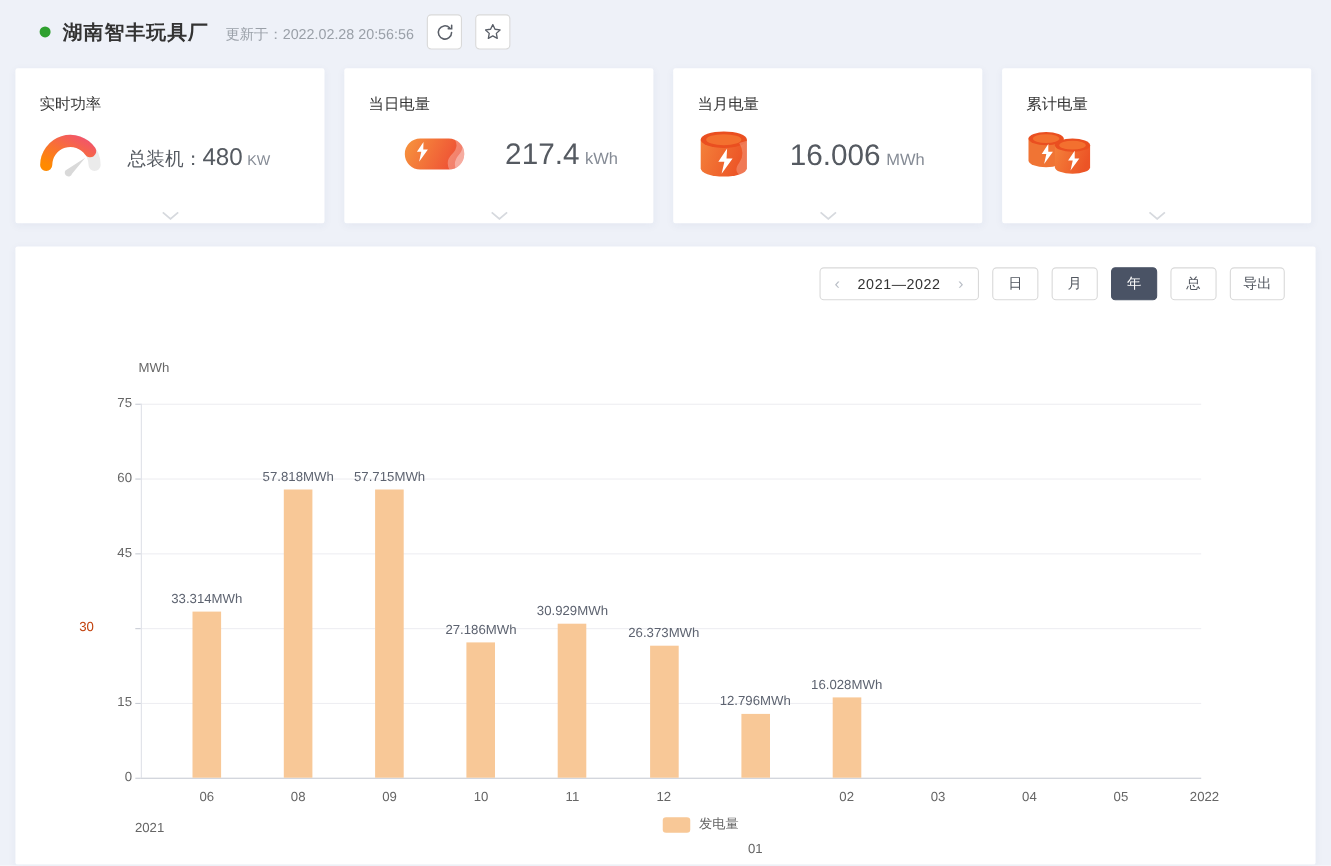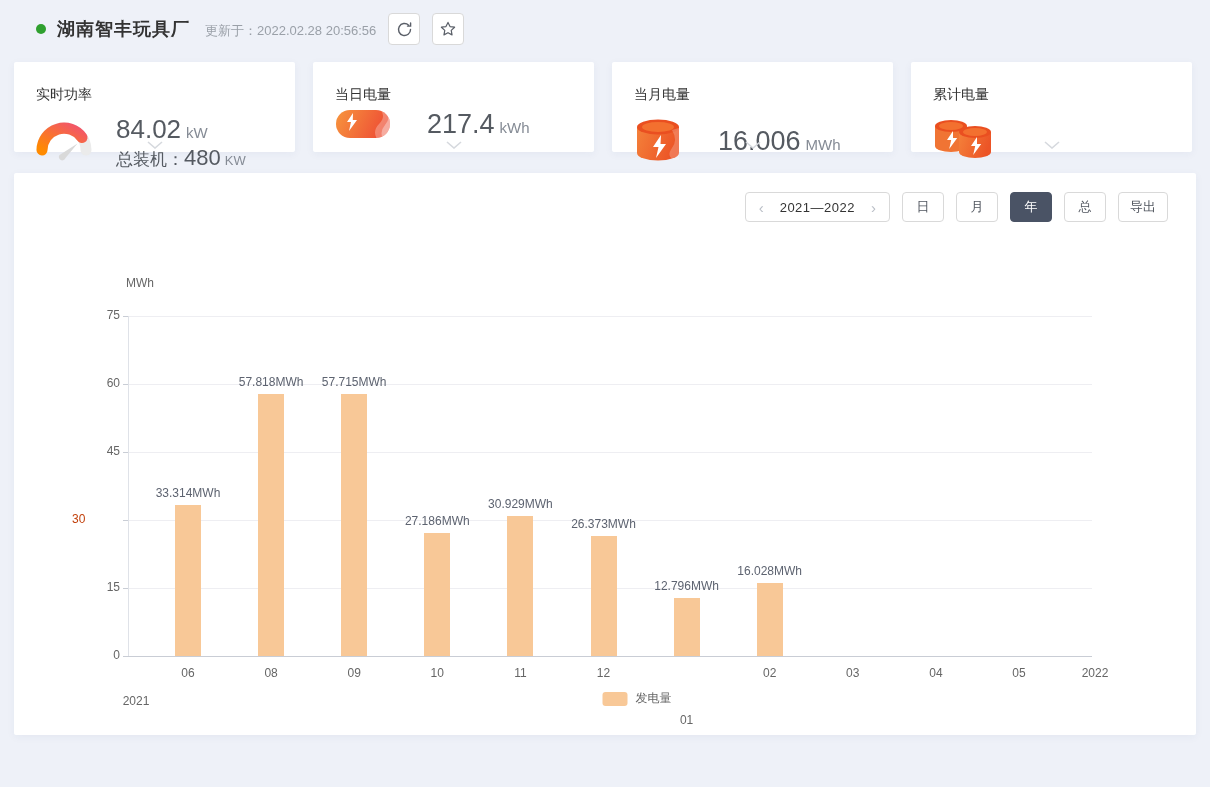--- a/index.html
+++ b/index.html
@@ -13,21 +13,21 @@
   
   .header{display:flex;align-items:center;height:58px;padding-left:36px;}
   .dot{width:10px;height:10px;border-radius:50%;background:#2fa02f;margin-right:11px;flex:none;}
   .plant-title{font-size:18px;font-weight:700;color:#333;margin:0;letter-spacing:1px;}
   .updated{font-size:13px;color:#9aa0a8;margin-left:15px;margin-top:3px;}
   .icon-btn{width:32px;height:32px;border:1px solid #d9d9d9;border-radius:4px;background:#fff;
     margin-left:12px;display:flex;align-items:center;justify-content:center;cursor:pointer;padding:0;}
   .icon-btn svg{display:block;}
   
   .cards{display:flex;gap:18px;padding:4px 14px 0;}
-  .card{position:relative;background:#fff;width:281px;height:90px;border-radius:2px;
+  .card{position:relative;background:#fff;width:281px;height:141px;border-radius:2px;
     box-shadow:0 2px 8px rgba(40,60,110,0.05);}
   .card-title{font-size:14px;color:#333;padding:24px 0 0 22px;}
   .card-body{display:flex;align-items:center;margin:10px 0 0 22px;}
   .card-icon{flex:none;display:flex;align-items:center;justify-content:center;}
   .vals{margin-left:36px;}
   .vline{white-space:nowrap;line-height:1.15;}
   .big{font-size:27px;color:#555a61;}
   .unit{font-size:15px;color:#858b95;margin-left:5px;}
   .mid-label{font-size:17px;color:#555a61;}
   .mid{font-size:22px;color:#555a61;}
@@ -86,37 +86,34 @@
                 <stop offset="1" stop-color="#f2556a"></stop>
             </linearGradient>
           </defs>
           <path d="M6,36 A22,22 0 0 1 50,36" fill="none" stroke="#ebebeb" stroke-width="11" stroke-linecap="round"></path>
           <path d="M6,36 A22,22 0 0 1 46,23.5" fill="none" stroke="url(#gaugeGrad)" stroke-width="11" stroke-linecap="round"></path>
           <path d="M23.5,41 a3.4,3.4 0 1 0 6,3 L41.5,29.5 Z" fill="#d9d9d9"></path>
         </svg>
       </span>
       <div class="vals" style="margin-left:24px;">
         <div class="vline">
-          <span class="big" style="font-size:26px;">84.02</span><span class="unit">kW</span>
-        </div>
-        <div class="vline">
           <span class="mid-label">总装机：</span><span class="mid">480</span><span class="unit-sm">KW</span>
         </div>
       </div>
     </div>
     <span class="card-chevron">
       <svg width="16" height="8" viewBox="0 0 16 8">
           <polyline points="1,1 8,7 15,1" fill="none" stroke="#d6d9de" stroke-width="1.6"></polyline>
         </svg>
     </span>
   </div>
 
   <div class="card">
     <div class="card-title">当日电量</div>
-    <div class="card-body" style="margin-top:0;">
+    <div class="card-body" style="margin-top:16px;justify-content:center;">
       <span class="card-icon">
         <svg width="56" height="40" viewBox="0 0 56 40">
           <defs>
             <linearGradient id="pillGrad" x1="0" y1="0" x2="1" y2="0.25">
               <stop offset="0" stop-color="#f7953d"></stop>
                 <stop offset="1" stop-color="#ee4f35"></stop>
             </linearGradient>
             <clipPath id="pillClip">
                 <rect x="1" y="6" width="54" height="28" rx="14"></rect>
               </clipPath>

